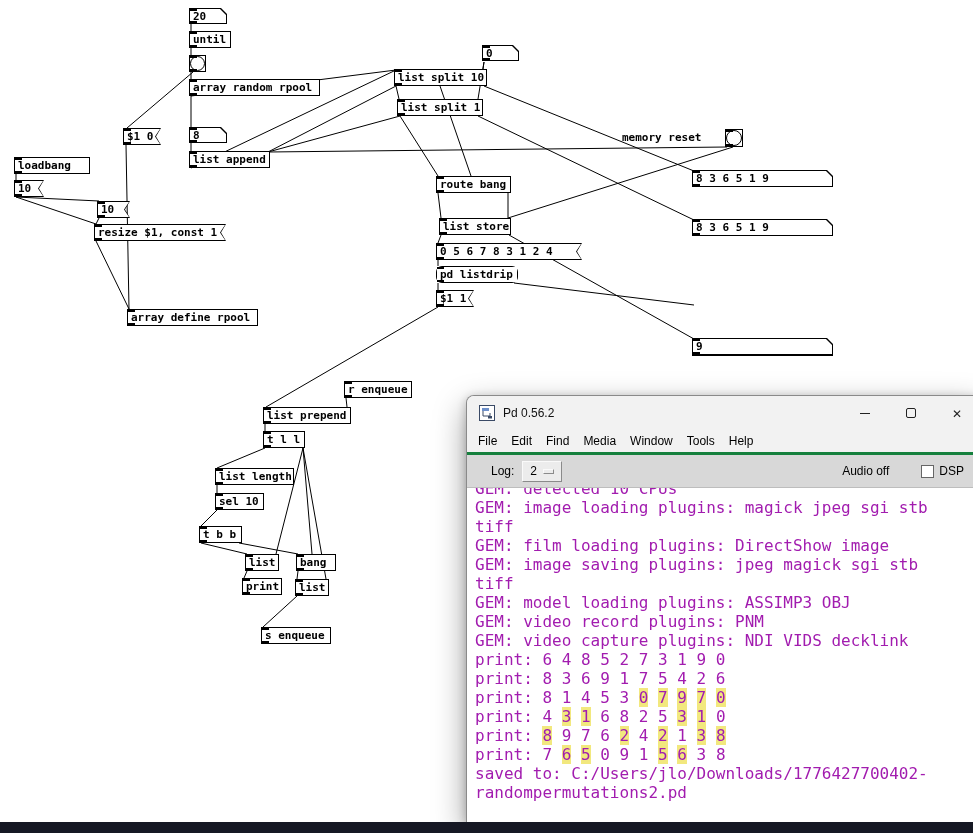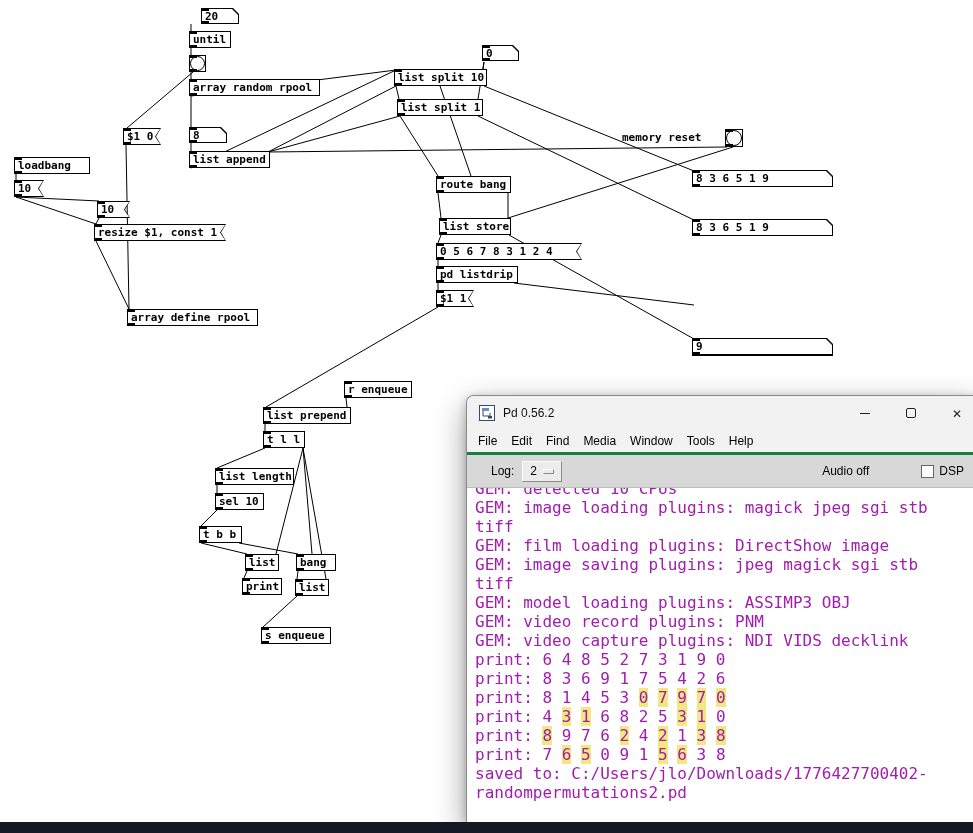--- a/index.html
+++ b/index.html
@@ -34,21 +34,21 @@
   .glyph-min { width:10px; height:1px; background:#222; }
   .glyph-max { width:10px; height:10px; border:1px solid #222; border-radius:2px; }
   .glyph-close::before { content:'\2715'; font-size:12px; color:#222; line-height:1; }
   .menubar { height:22px; background:#f2f2f2; display:flex; align-items:center; padding-left:4px; }
   .menu-item { padding:2px 7px; font-size:12px; color:#000; }
   .toolbar { height:36px; background:#d8d8d8; border-top:3px solid #15803d; border-bottom:1px solid #bdbdbd;
     display:flex; align-items:center; padding:0 10px 0 24px; font-size:12px; color:#000;text-align:right; }
   .log-dd { margin-left:8px; height:21px; background:#ececec; border:1px solid;
     border-color:#fafafa #8a8a8a #8a8a8a #fafafa; display:flex; align-items:center; padding:0 7px; gap:6px; font-size:12px; }
   .log-dd .ind { width:11px; height:5px; background:#ececec; border:1px solid; border-color:#fafafa #8a8a8a #8a8a8a #fafafa; }
-  .audio-status { margin-left:auto; margin-right:52px; }
+  .audio-status { margin-left:auto; margin-right:32px; }
   .dsp-wrap { display:flex; align-items:center; margin-right:6px; }
   .dsp-box { width:13px; height:13px; background:#fff; border:1px solid #666; margin-right:5px; }
   #console-log { position:absolute; top:92px; left:0; right:0; bottom:0; background:#fff; padding:0 8px;
     font:16px/19px "DejaVu Sans Mono",monospace; color:#a21caf; white-space:pre; overflow:hidden; }
   #console-log .console-line:first-child { margin-top:-9px; }
   .hl { background:#f2e87e; }
 
   
   #taskbar { position:absolute; left:0; right:0; bottom:0; height:11px; background:#161824; z-index:9; }
 </style>
@@ -96,21 +96,21 @@
       <line x1="303" y1="448" x2="312" y2="554"></line>
       <line x1="303" y1="448" x2="326" y2="579"></line>
       <line x1="217" y1="485" x2="217" y2="493"></line>
       <line x1="217" y1="510" x2="201" y2="526"></line>
       <line x1="201" y1="543" x2="247" y2="554"></line>
       <line x1="239" y1="543" x2="298" y2="554"></line>
       <line x1="247" y1="571" x2="244" y2="578"></line>
       <line x1="298" y1="571" x2="297" y2="579"></line>
       <line x1="297" y1="596" x2="263" y2="627"></line>
     </svg>
-<div class="pbox number" style="left: 189px; top: 8px; width: 38px; height: 16px; margin-left: 12px;">
+<div class="pbox number" style="left: 189px; top: 8px; width: 38px; height: 16px;">
       <div class="inner">20</div>
       <i class="nub tl"></i>
       <i class="nub bl"></i>
     </div>
     <div class="pbox object" style="left: 189px; top: 31px; width: 42px; height: 17px;">
       <div class="inner">until</div>
       <i class="nub tl"></i>
       <i class="nub bl"></i>
     </div>
     <div class="pbox bang" style="left: 189px; top: 55px; width: 17px; height: 17px;">
@@ -188,21 +188,21 @@
     <div class="pbox object" style="left: 439px; top: 218px; width: 72px; height: 17px;">
       <div class="inner">list store</div>
       <i class="nub tl"></i>
       <i class="nub bl"></i>
     </div>
     <div class="pbox message" style="left: 436px; top: 243px; width: 146px; height: 17px;">
       <div class="inner">0 5 6 7 8 3 1 2 4</div>
       <i class="nub tl"></i>
       <i class="nub bl"></i>
     </div>
-    <div class="pbox object" style="left: 436px; top: 266px; width: 82px; height: 17px;">
+    <div class="pbox object" style="left: 436px; top: 266px; width: 82px; height: 17px; border-radius: 6px;">
       <div class="inner">pd listdrip</div>
       <i class="nub tl"></i>
       <i class="nub bl"></i>
     </div>
     <div class="pbox message" style="left: 436px; top: 290px; width: 38px; height: 17px;">
       <div class="inner">$1 1</div>
       <i class="nub tl"></i>
       <i class="nub bl"></i>
     </div>
     <div class="pbox comment" style="left: 622px; top: 131px; width: 90px; height: 14px;">memory reset</div>

